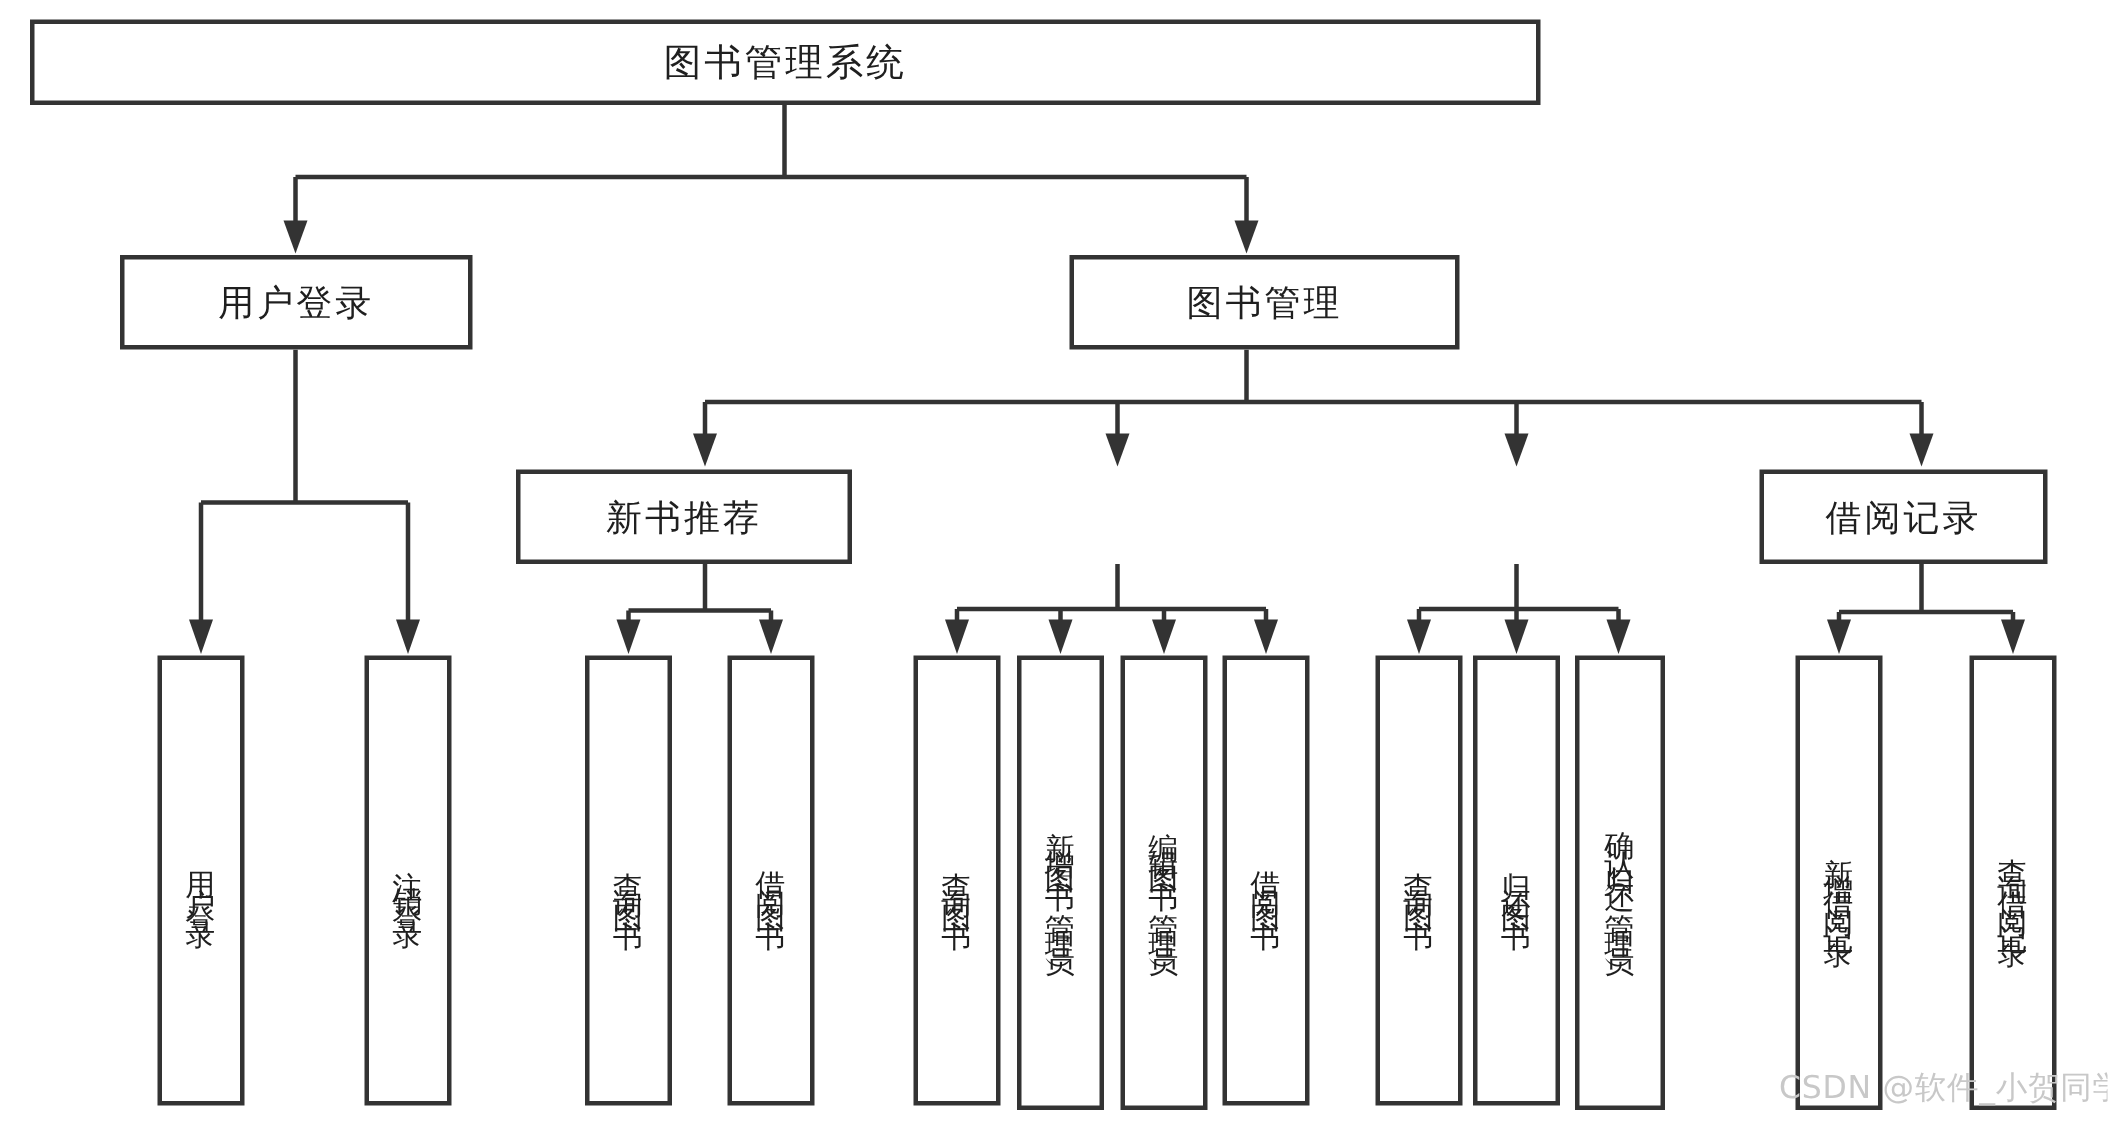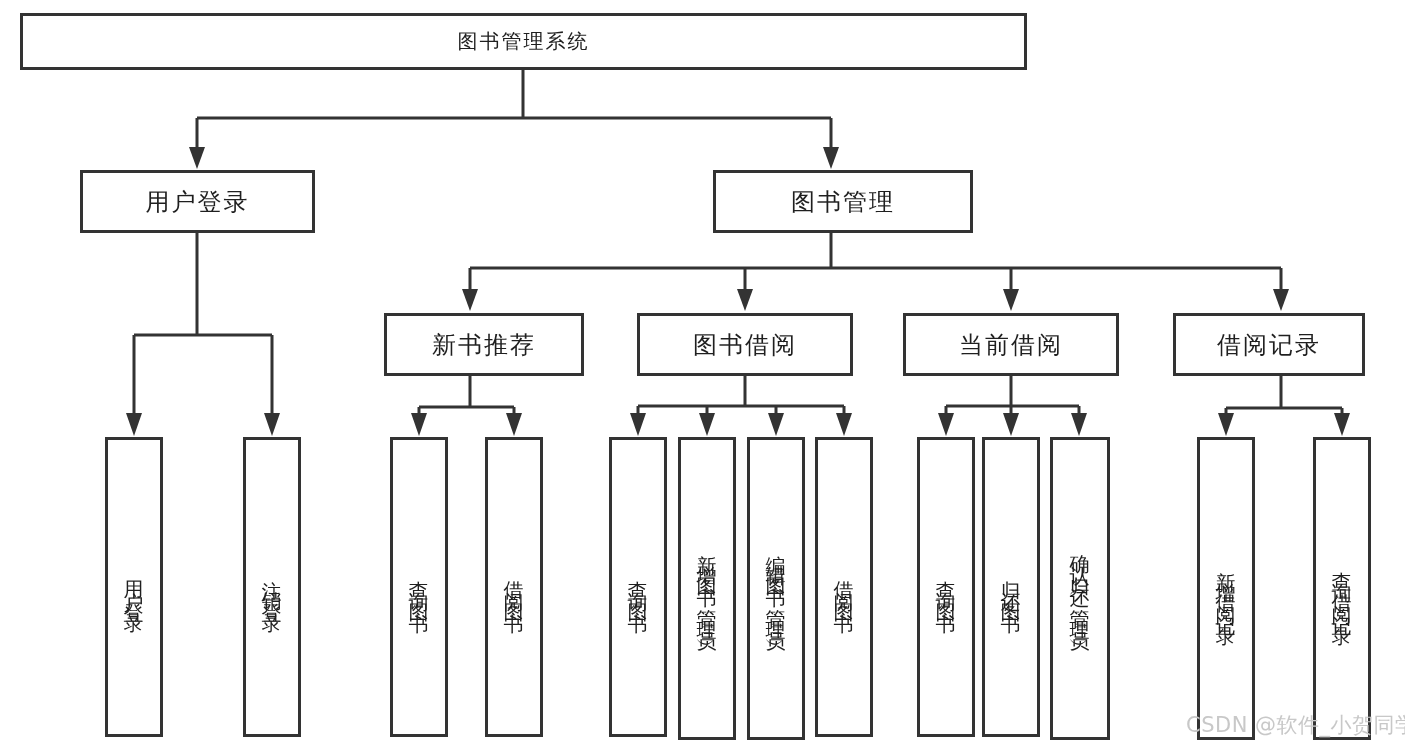--- a/index.html
+++ b/index.html
@@ -14,21 +14,21 @@
   svg.wires polygon{fill:var(--line,#333333);stroke:none;}
   .node{
     position:absolute;z-index:2;box-sizing:border-box;
     background:var(--box-fill,#ffffff);
     border:3px solid var(--box-border,#333333);
     color:var(--text,#222222);
     display:flex;align-items:center;justify-content:center;
     text-align:center;
   }
   .hbox span{font-size:24px;letter-spacing:2px;white-space:nowrap;}
-  .rootbox span{font-size:20px;font-family:Liberation Serif, serif;}
+  .rootbox span{font-size:25px;font-family:Liberation Serif, serif;}
   .vbox span{
     writing-mode:vertical-rl;text-orientation:mixed;
     font-size:20px;letter-spacing:11px;line-height:1;white-space:nowrap;
   }
   .watermark{
     position:absolute;z-index:3;left:1186px;top:711px;
     font-size:21px;letter-spacing:0.5px;white-space:nowrap;
     color:var(--watermark,#c8c8c8);
   }
 </style>
@@ -77,28 +77,22 @@
     <span>图书管理系统</span>
   </div>
 
   <div class="node hbox" style="left:80px;top:170px;width:235px;height:63px">
     <span>用户登录</span>
   </div>
   <div class="node hbox" style="left:713px;top:170px;width:260px;height:63px">
     <span>图书管理</span>
   </div>
 
-  <div class="node hbox" style="left:384px;top:313px;width:200px;height:63px">
+  <div class="node hbox" style="left:344px;top:313px;width:224px;height:63px">
     <span>新书推荐</span>
-  </div>
-  <div class="node hbox" style="left:637px;top:313px;width:216px;height:63px">
-    <span>图书借阅</span>
-  </div>
-  <div class="node hbox" style="left:903px;top:313px;width:216px;height:63px">
-    <span>当前借阅</span>
   </div>
   <div class="node hbox" style="left:1173px;top:313px;width:192px;height:63px">
     <span>借阅记录</span>
   </div>
 
   <div class="node vbox" style="left:105px;top:437px;width:58px;height:300px">
     <span>用户登录</span>
   </div>
   <div class="node vbox" style="left:243px;top:437px;width:58px;height:300px">
     <span>注销登录</span>

